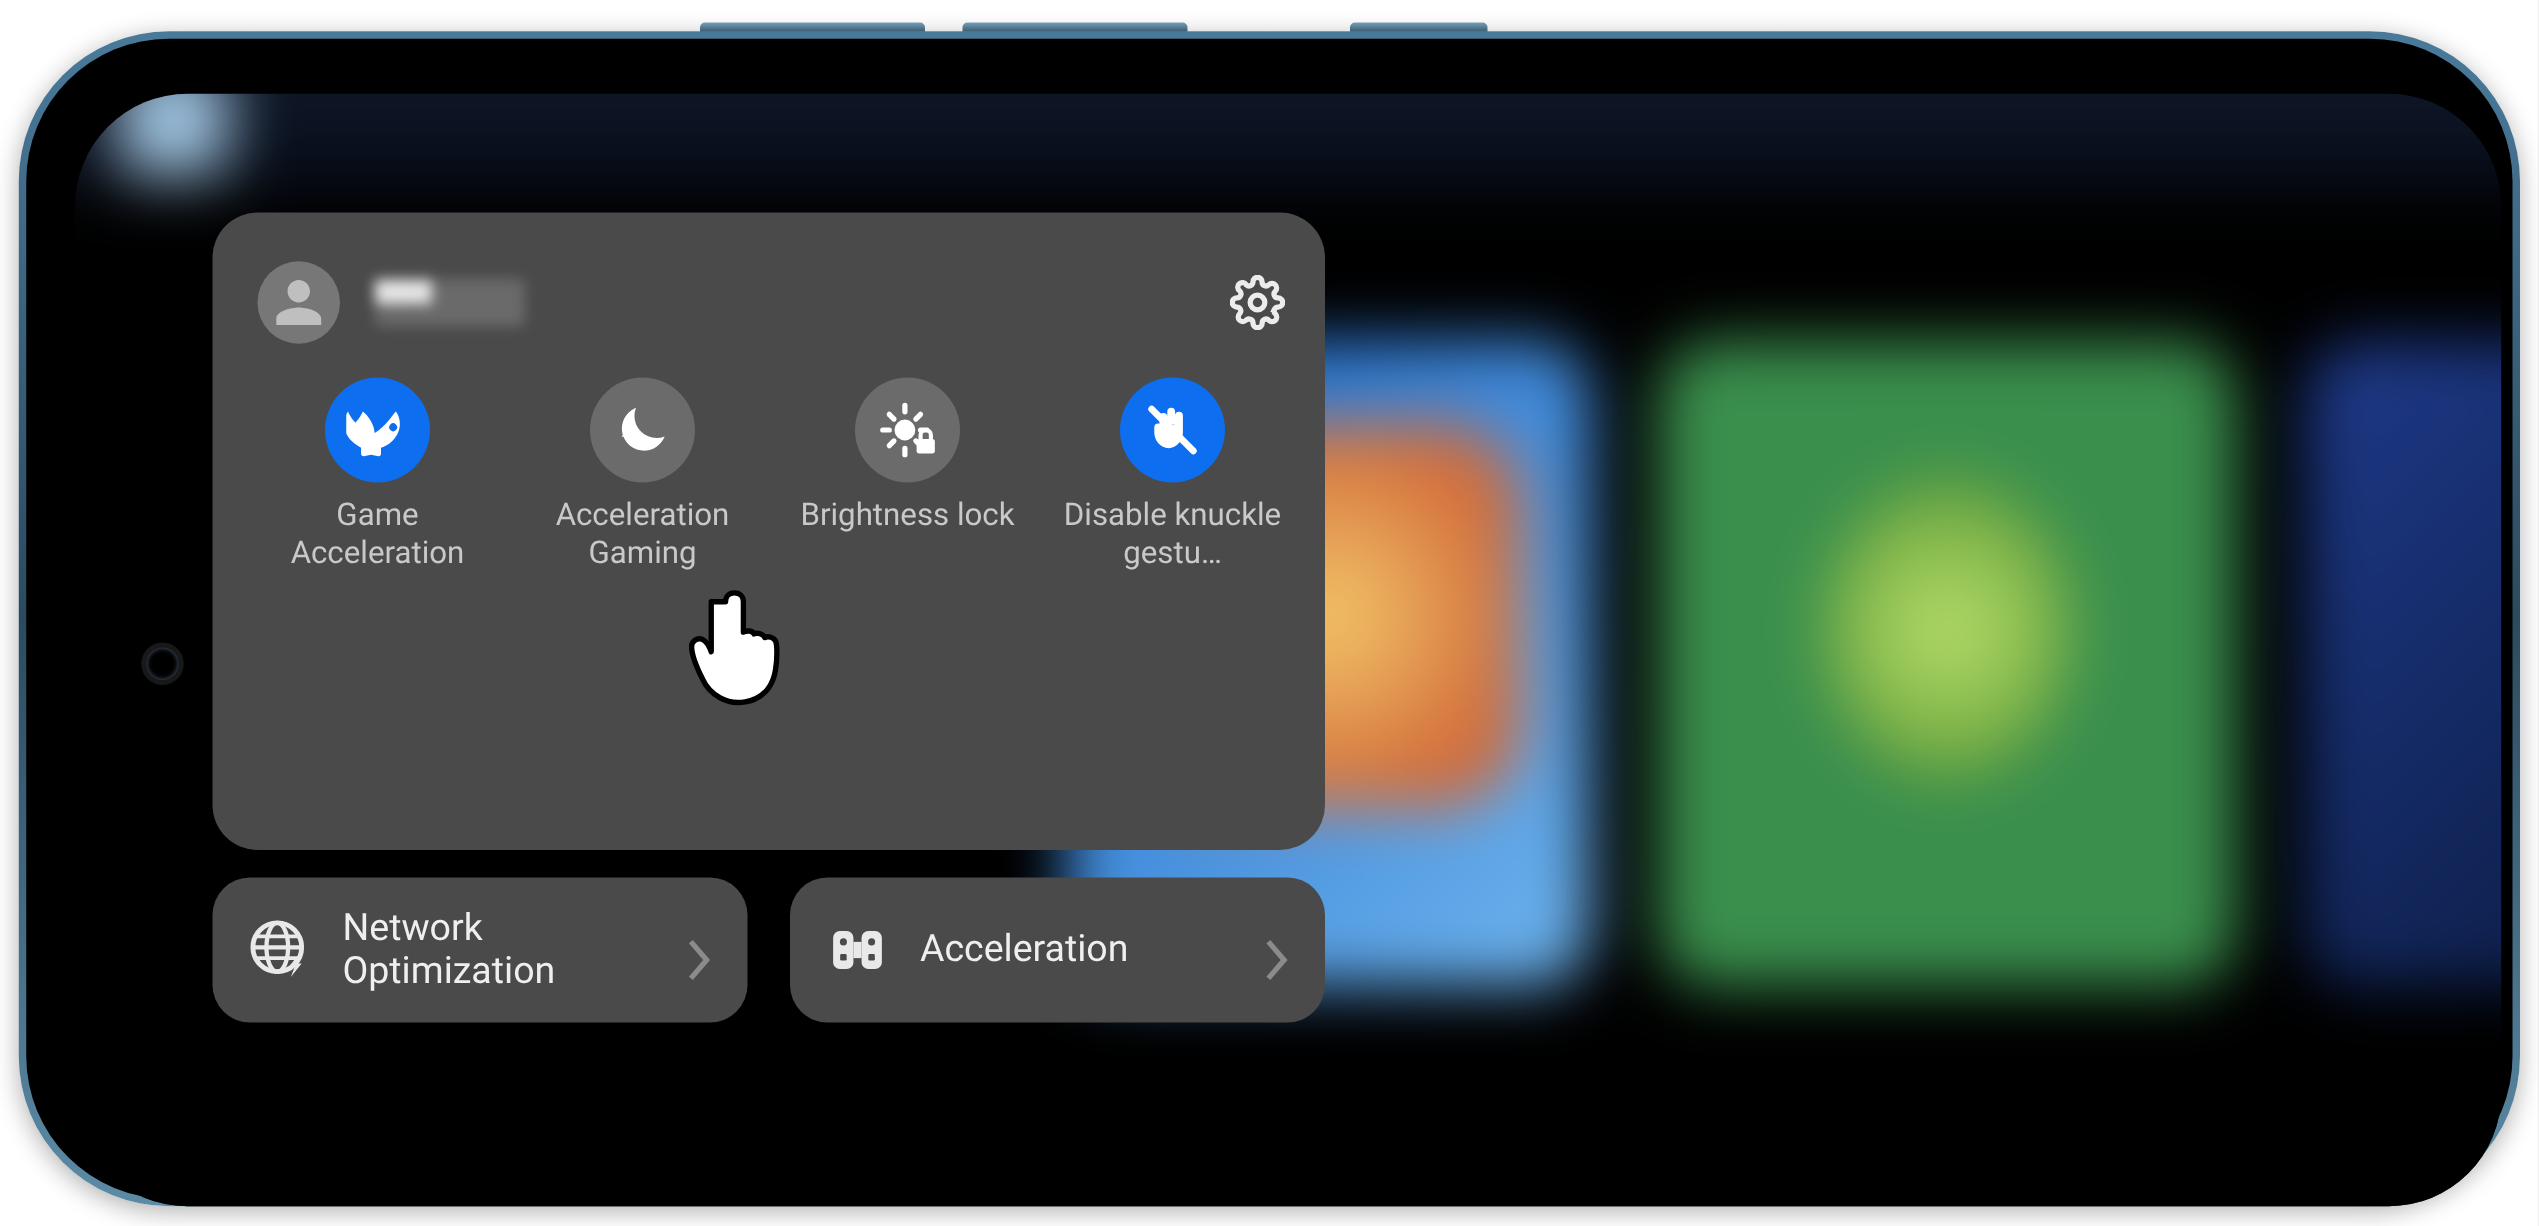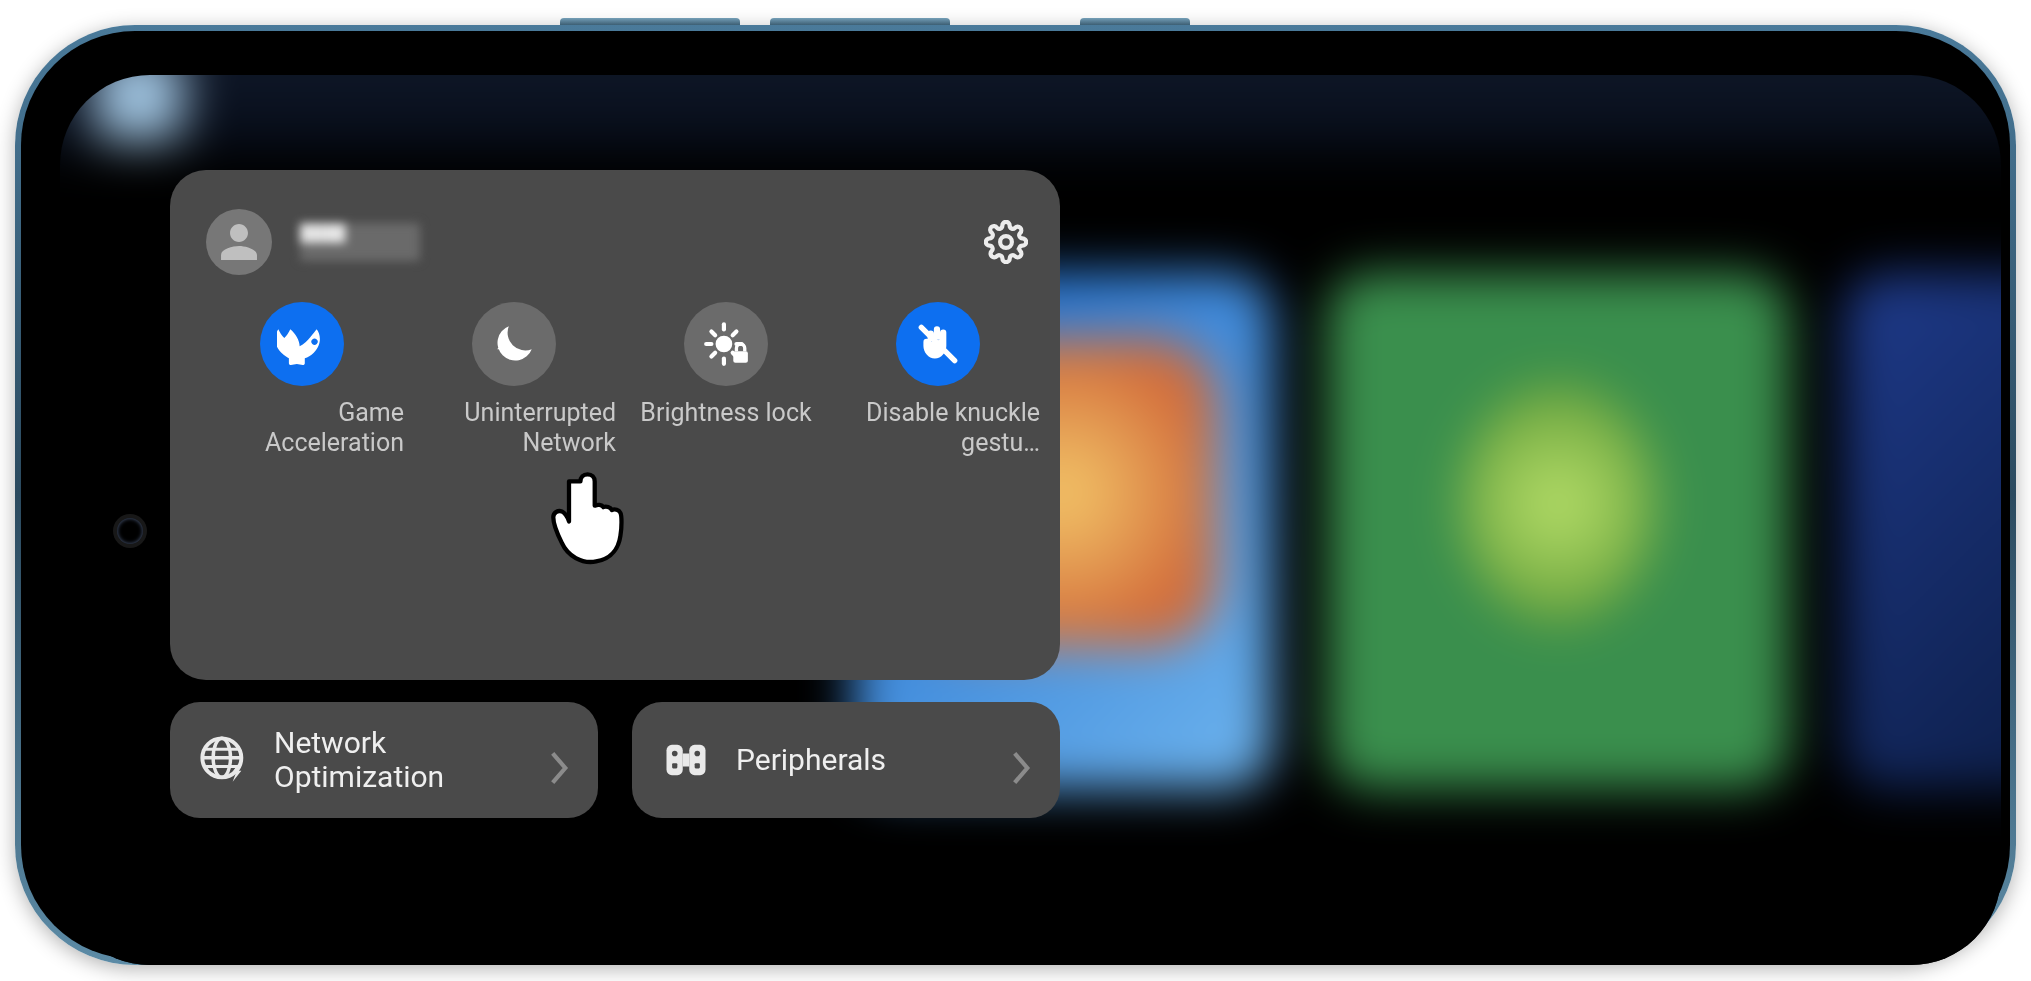--- a/index.html
+++ b/index.html
@@ -151,21 +151,21 @@
     display: grid;
     grid-template-columns: repeat(4, 1fr);
     column-gap: 8px;
     row-gap: 22px;
     margin-top: 6px;
   }
   .toggle {
     display: flex;
     flex-direction: column;
     align-items: center;
-    text-align: right;
+    text-align: center;
     width: 204px;
   }
   .toggle-btn {
     width: 84px;
     height: 84px;
     border-radius: 50%;
     display: flex;
     align-items: center;
     justify-content: center;
     margin-bottom: 12px;
@@ -274,21 +274,21 @@
             </div>
             <div class="toggle-label">Game Acceleration</div>
           </div>
 
           <div class="toggle">
             <div class="toggle-btn off">
               <svg viewBox="0 0 24 24">
                   <path d="M20.5 14.5A8.5 8.5 0 0 1 9.5 3.5a8.5 8.5 0 1 0 11 11zM5.5 12.5c-.5.5-1.5 2-1.5 2s1.8.3 2.5-.1M6.5 8.5c-.5.5-1.5 2-1.5 2s1.8.3 2.5-.1"></path>
                 </svg>
             </div>
-            <div class="toggle-label">Uninterrupted Network</div>
+            <div class="toggle-label">Acceleration Gaming</div>
           </div>
 
 
           <div class="toggle">
             <div class="toggle-btn off">
               <svg viewBox="0 0 24 24">
                 <circle cx="11" cy="12" r="4" fill="#fff"></circle>
                 <g stroke="#fff" stroke-width="2" stroke-linecap="round">
                   <line x1="11" y1="2.5" x2="11" y2="5"></line>
                   <line x1="11" y1="19" x2="11" y2="21.5"></line>
@@ -346,21 +346,21 @@
             <svg viewBox="0 0 24 24">
               <rect x="3" y="5" width="7.5" height="14" rx="2.5" fill="#e9e9e9"></rect>
               <rect x="13.5" y="5" width="7.5" height="14" rx="2.5" fill="#e9e9e9"></rect>
               <rect x="10.5" y="9" width="3" height="6" fill="#e9e9e9"></rect>
               <circle cx="6.8" cy="9" r="1.3" fill="#4a4a4a"></circle>
               <circle cx="17.2" cy="9" r="1.3" fill="#4a4a4a"></circle>
               <rect x="5.6" y="13.5" width="2.4" height="2.4" rx=".5" fill="#4a4a4a"></rect>
               <rect x="16" y="13.5" width="2.4" height="2.4" rx=".5" fill="#4a4a4a"></rect>
             </svg>
           </div>
-          <div class="card-label">Peripherals</div>
+          <div class="card-label">Acceleration</div>
           <div class="chevron">
             <svg viewBox="0 0 24 40">
                 <polyline points="6,6 18,20 6,34"></polyline>
               </svg>
           </div>
         </div>
 
       </div>
 
       <div class="hand-cursor">

